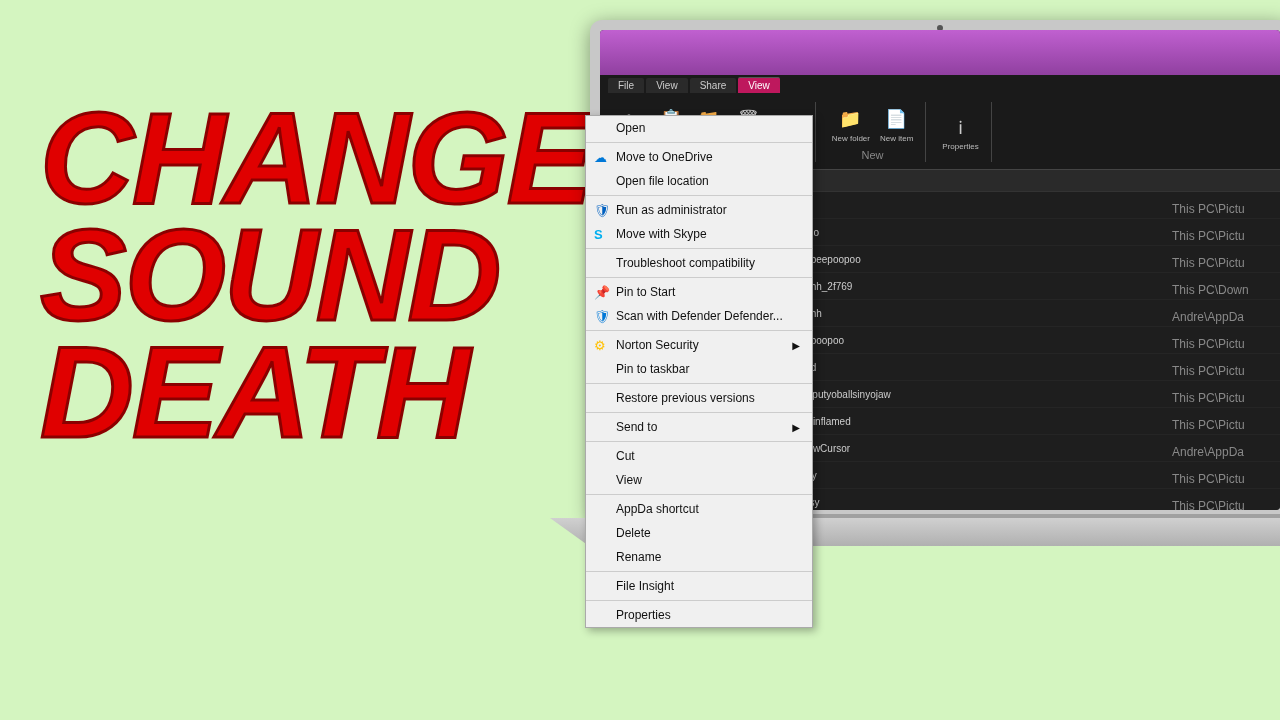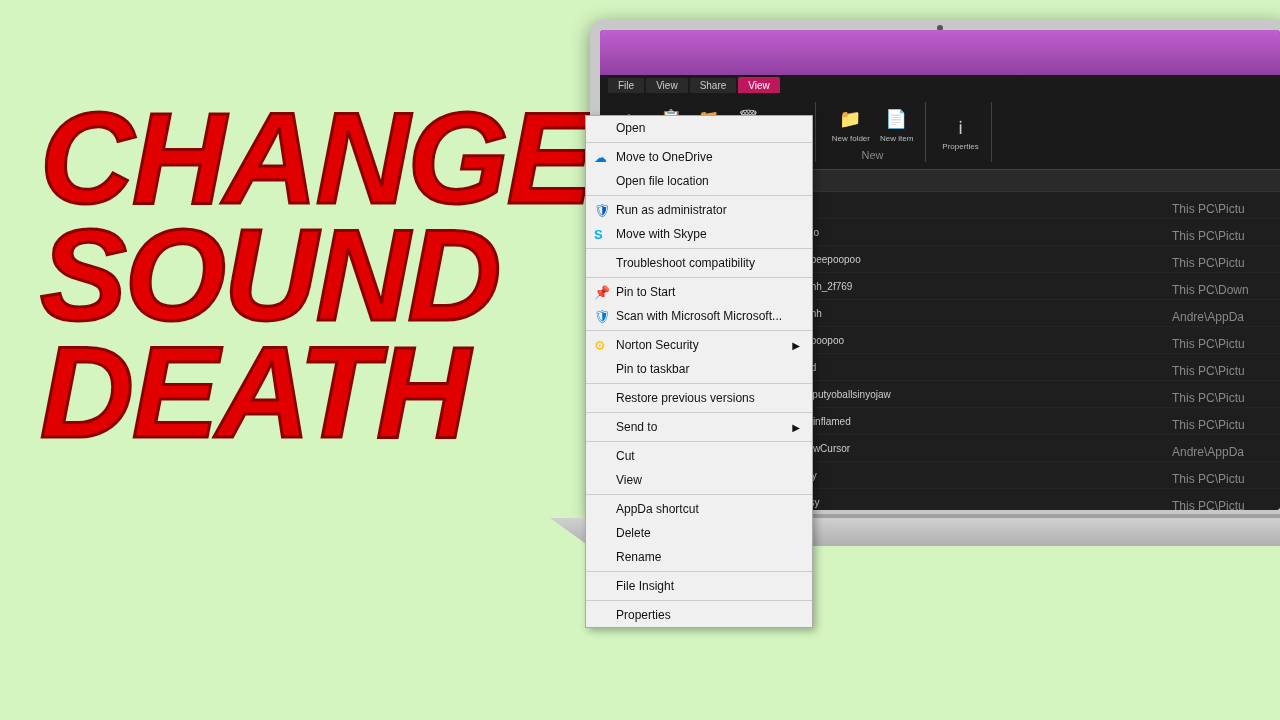--- a/index.html
+++ b/index.html
@@ -521,21 +521,21 @@
     <div class="ctx-item">
       <span>Troubleshoot compatibility</span>
     </div>
     <div class="ctx-separator"></div>
     <div class="ctx-item">
       <span class="ctx-icon">📌</span>
       <span>Pin to Start</span>
     </div>
     <div class="ctx-item" style="font-weight: normal;">
       <span class="ctx-icon" style="color:#0078d7;">🛡</span>
-      <span>Scan with Microsoft Microsoft...</span>
+      <span>Scan with Defender Defender...</span>
     </div>
     <div class="ctx-separator"></div>
     <div class="ctx-item">
       <span class="ctx-icon" style="color:#ffc107;">⚙</span>
       <span>Norton Security</span>
       <span class="ctx-arrow">▶</span>
     </div>
     <div class="ctx-item">
       <span>Pin to taskbar</span>
     </div>

